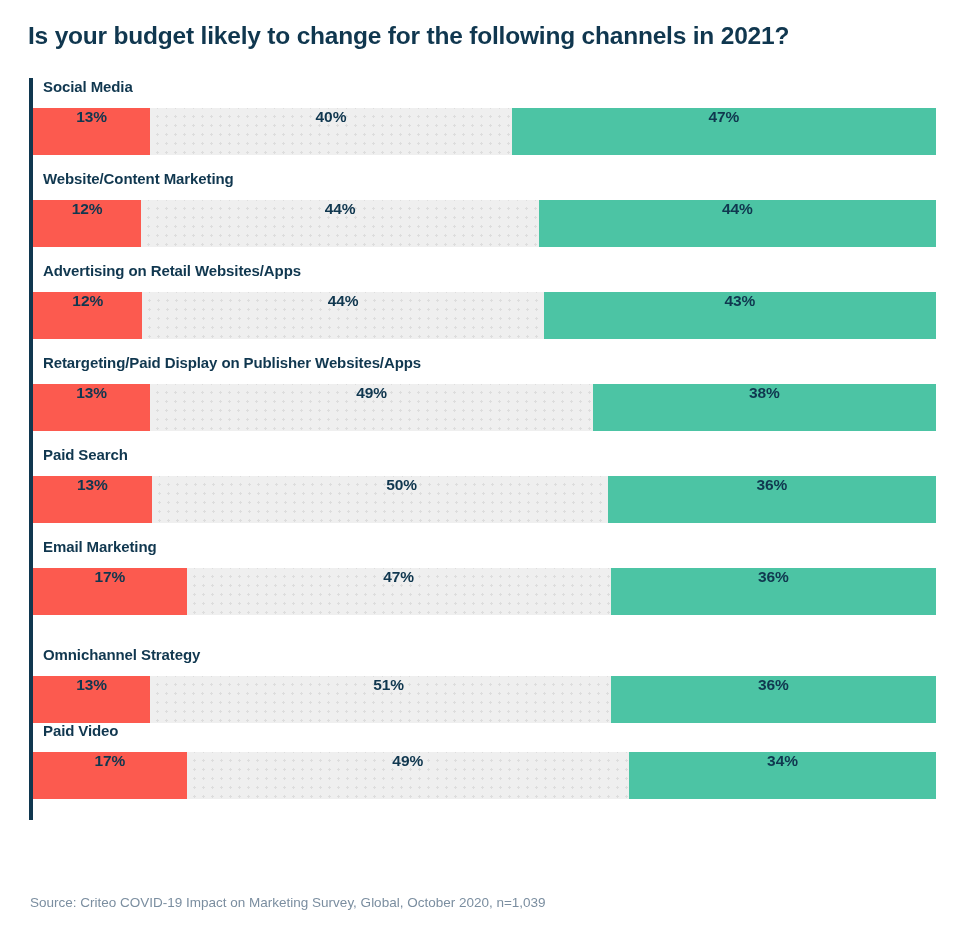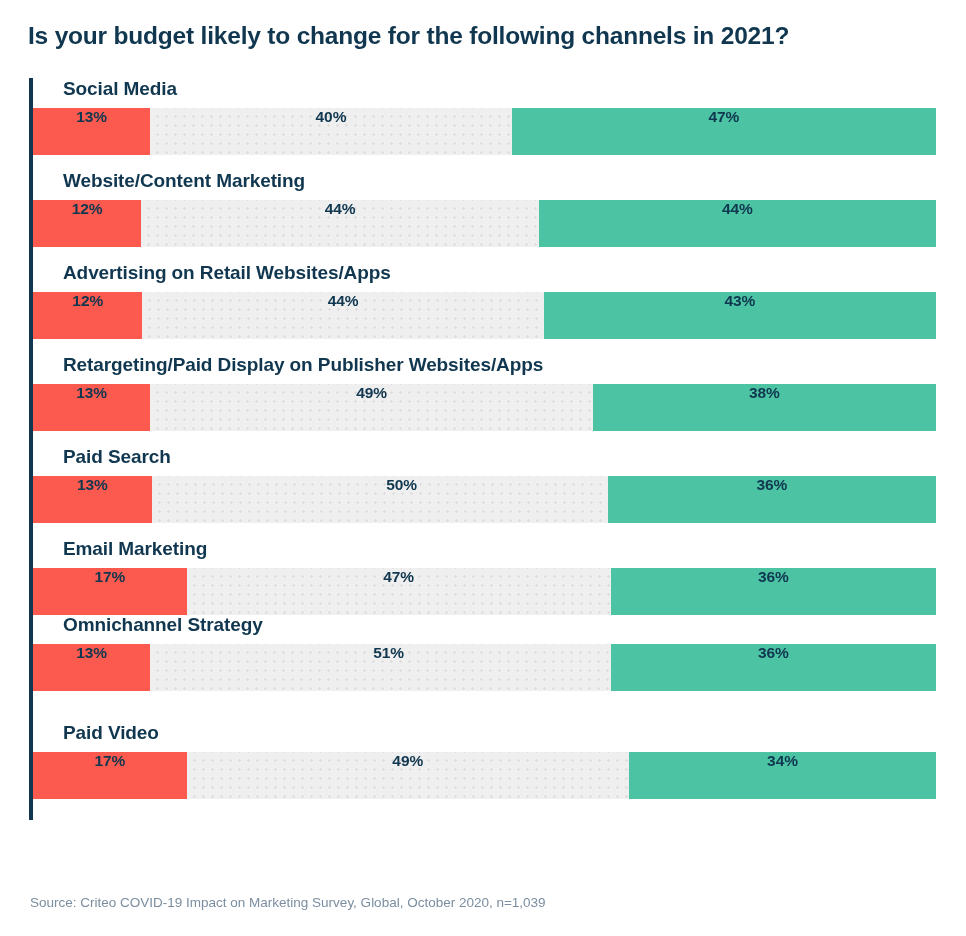--- a/index.html
+++ b/index.html
@@ -58,26 +58,25 @@
     position: absolute;
     left: 0;
     width: 910px;
     height: 92px;
   }
 
   .row-label {
     position: absolute;
     left: 14px;
     top: 0px;
-    font-size: 19px;
+    font-size: 15px;
     font-weight: bold;
     color: #10374f;
     letter-spacing: -0.1px;
     white-space: nowrap;
-    margin-left: 20px;
   }
 
   .bar-track {
     position: absolute;
     left: 4px;
     top: 30px;
     height: 47px;
     width: 903px;
     display: flex;
     align-items: stretch;
@@ -241,21 +240,21 @@
               <span class="seg-label">17%</span>
             </div>
             <div class="seg seg-nochange" style="width: 47%;">
               <span class="seg-label">47%</span>
             </div>
             <div class="seg seg-increase" style="width: 36%;">
               <span class="seg-label">36%</span>
             </div>
           </div>
         </div>
-        <div class="row-group" style="top: 536px;">
+        <div class="row-group" style="top: 568px;">
           <div class="row-label">Omnichannel Strategy</div>
           <div class="bar-track">
             <div class="seg seg-decrease" style="width: 13%;">
               <span class="seg-label">13%</span>
             </div>
             <div class="seg seg-nochange" style="width: 51%; padding-left: 16px;">
               <span class="seg-label">51%</span>
             </div>
             <div class="seg seg-increase" style="width: 36%;">
               <span class="seg-label">36%</span>

